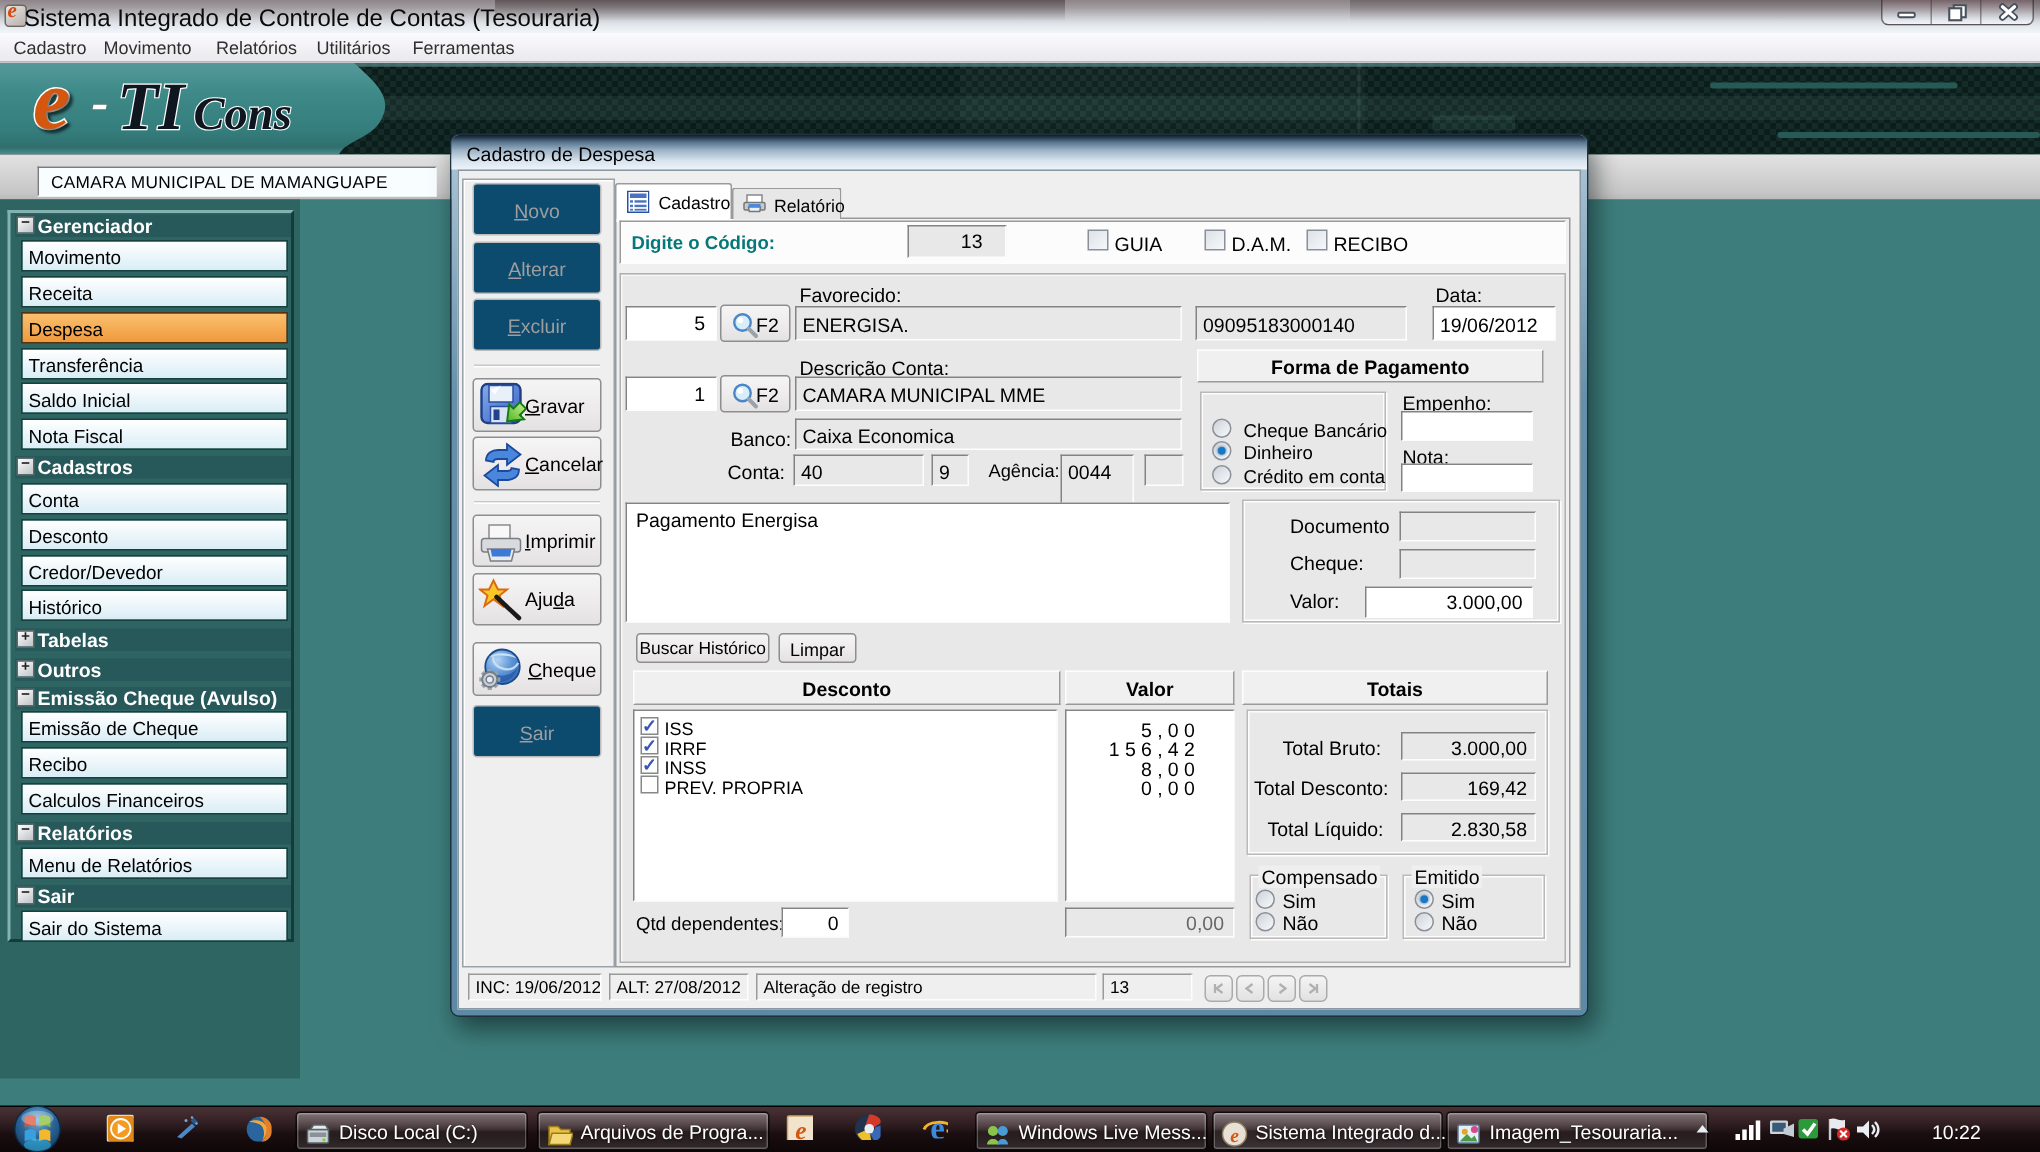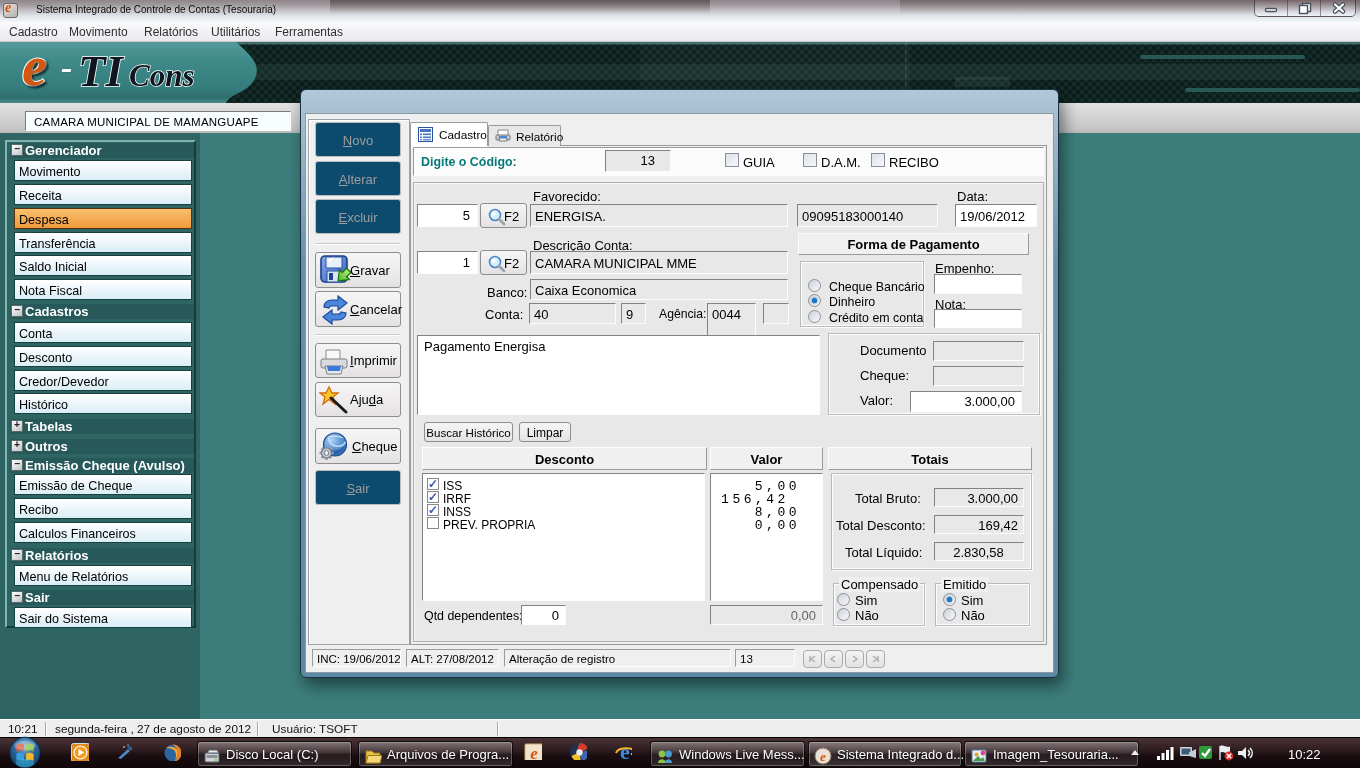--- a/index.html
+++ b/index.html
@@ -5,21 +5,21 @@
 html,body{width:1360px;height:768px;overflow:hidden}
 #scr{position:absolute;left:0;top:0;width:1360px;height:768px;font-family:"Liberation Sans",sans-serif;background:#3d7e7c;overflow:hidden}
 .abs{position:absolute}
 
 #titlebar{position:absolute;left:0;top:0;width:1360px;height:22px;
  background:linear-gradient(180deg,#8e8589 0%,#a09a9e 22%,#bfbec2 45%,#dfe4ea 72%,#f2f6fa 100%)}
 #titlebar .smudge{position:absolute;top:0;height:14px;background:linear-gradient(180deg,rgba(40,30,32,.55),rgba(40,30,32,0))}
 #title-ico{position:absolute;left:3px;top:3px;width:15px;height:15px;border-radius:3px;
  background:linear-gradient(145deg,#e8e4e0,#b8b2ae);border:1px solid #6e6662;overflow:hidden}
 #title-ico span{position:absolute;left:1px;top:-4px;font:italic bold 14px "Liberation Serif",serif;color:#d4490e}
-#title-txt{position:absolute;left:36px;top:4px;font-size:10px;color:#0a0a0a}
+#title-txt{position:absolute;left:16px;top:4px;font-size:16px;color:#0a0a0a}
 #winbtns{position:absolute;right:4px;top:0;width:102px;height:17px;display:flex;
  border:1px solid rgba(50,40,45,.65);border-top:none;border-radius:0 0 5px 5px;overflow:hidden;
  background:linear-gradient(180deg,rgba(120,95,100,.55),rgba(230,235,242,.6) 75%,rgba(245,250,255,.7))}
 #winbtns div{flex:1;position:relative;border-right:1px solid rgba(60,50,55,.5)}
 #winbtns div:last-child{border-right:none}
 
 #menubar{position:absolute;left:0;top:22px;width:1360px;height:20px;
  background:linear-gradient(180deg,#fbfbfd,#e9e9ee);border-bottom:1px solid #c7c7cc;font-size:12px;color:#2f2f2f}
 #menubar span{position:absolute;top:3px}
 
@@ -70,21 +70,21 @@
 .hdr3d{position:absolute;background:#f1f0f0;border:1px solid;border-color:#fdfdfd #9a9a9a #9a9a9a #fdfdfd;font-size:13px;font-weight:bold;text-align:center;color:#000}
 u{text-decoration:underline}
 .dis{background:#0c4a6e;border:1px solid #bcbcbc;color:#9e9e9e}
 .f2{font-size:13px}
 .cbx{position:absolute;width:14px;height:14px;background:linear-gradient(135deg,#dde2e8,#f6f8fa);border:1px solid #8a9099}
 .ck{position:absolute;width:12px;height:12px;background:#fdfdfd;border:1px solid #888}
 .ck.on::after{content:"✓";position:absolute;left:0px;top:-2px;font-size:12px;font-weight:bold;color:#3a55b4}
 .rad{position:absolute;width:13px;height:13px;border-radius:50%;background:linear-gradient(135deg,#cdd2d8,#f8fafc);border:1px solid #8a9099}
 .rad.on::after{content:"";position:absolute;left:3px;top:3px;width:5px;height:5px;border-radius:50%;background:#1878c8;box-shadow:0 0 2px #0a4a8a}
 .l2{position:absolute;font-size:12px;color:#000;white-space:nowrap}
-.mono{font-family:Liberation Mono, monospace;font-size:13px;letter-spacing:3.5px}
+.mono{font-family:Liberation Sans, sans-serif;font-size:13px;letter-spacing:3.5px}
 .cell{position:absolute;height:18px;border:1px solid;border-color:#9a9a9a #fdfdfd #fdfdfd #9a9a9a;font-size:11.5px;padding:3px 0 0 4px;color:#000;white-space:nowrap;overflow:hidden}
 .navb{position:absolute;width:19px;height:18px;background:linear-gradient(180deg,#f4f4f4,#e2e2e2);border:1px solid #aaa;border-radius:4px}
 </style></head>
 <body>
 <div id="scr">
 
 <div id="titlebar">
  <div class="smudge" style="left:330px;width:380px;opacity:.8"></div>
  <div class="smudge" style="left:900px;width:460px;opacity:.5"></div>
  <div id="title-ico">
@@ -196,28 +196,20 @@
       <span class="bx">−</span>
       <span class="tx">Relatórios</span>
     </div>
 <div class="mitem" style="top:565px">Menu de Relatórios</div>
 <div class="mhead" style="top:590px">
       <span class="bx">−</span>
       <span class="tx">Sair</span>
     </div>
 <div class="mitem" style="top:607px">Sair do Sistema</div>
 
-<div id="statusbar">
- <span style="left:8px">10:21</span>
- <div class="sep" style="left:45px"></div>
- <span style="left:55px">segunda-feira , 27 de agosto de 2012</span>
- <div class="sep" style="left:257px"></div>
- <span style="left:272px">Usuário: TSOFT</span>
- <div class="sep" style="left:497px"></div>
-</div>
 
 <div id="taskbar">
 
  <svg style="position:absolute;left:6px;top:-2px" width="38" height="33" viewBox="0 0 40 40">
   <circle cx="20" cy="20" r="19" fill="#0c2a44"></circle>
   <circle cx="20" cy="20" r="17.8" fill="url(#orbg)"></circle>
   <defs>
           <radialGradient id="orbg" cx="0.5" cy="0.3" r="0.85">
    <stop offset="0" stop-color="#7db8dc"></stop>
             <stop offset="0.45" stop-color="#2a6498"></stop>
@@ -334,20 +326,23 @@
         <path d="M10.8,9.8 L15.2,14.2 M15.2,9.8 L10.8,14.2" stroke="#fff" stroke-width="1.4"></path>
       </svg>
  <svg class="tico" style="left:1236px;top:6px" width="20" height="18">
         <path d="M2,7 L6,7 L10,3 L10,15 L6,11 L2,11 Z" fill="#e8eef2"></path>
         <path d="M12,6 C14,8 14,10 12,12 M14,4 C17,7 17,11 14,14" stroke="#e8eef2" stroke-width="1.6" fill="none"></path>
       </svg>
  <div style="position:absolute;left:1288px;top:9px;font-size:13px;color:#fff">10:22</div>
 </div>
 
 <div id="dlg">
+ <div id="dlgtitle">
+        <span>Cadastro de Despesa</span>
+      </div>
  <div id="dlgbody"></div>
 </div>
 <div id="dlgcontent">
 
 <div class="abs" style="left:308px;top:119px;width:102px;height:526px;border:1px solid #9aa3ab;box-shadow:inset 1px 1px 0 #fff"></div>
 <div class="btn dis" style="left:315px;top:122px;width:86px;height:35px;line-height:35px"><u>N</u>ovo</div>
 <div class="btn dis" style="left:315px;top:161px;width:86px;height:35px;line-height:35px"><u>A</u>lterar</div>
 <div class="btn dis" style="left:315px;top:199px;width:86px;height:35px;line-height:35px"><u>E</u>xcluir</div>
 <div class="abs" style="left:316px;top:243px;width:84px;height:2px;border-top:1px solid #c8c8c8;border-bottom:1px solid #fff"></div>
 <div class="btn" style="left:315px;top:252px;width:86px;height:36px">
@@ -529,34 +524,34 @@
 <div class="ck on" style="left:427px;top:478px"></div>
       <div class="l2" style="left:443px;top:479px">ISS</div>
 <div class="ck on" style="left:427px;top:491px"></div>
       <div class="l2" style="left:443px;top:492px">IRRF</div>
 <div class="ck on" style="left:427px;top:504px"></div>
       <div class="l2" style="left:443px;top:505px">INSS</div>
 <div class="ck" style="left:427px;top:517px"></div>
       <div class="l2" style="left:443px;top:518px">PREV. PROPRIA</div>
 <div class="fldw" style="left:710px;top:473px;width:113px;height:128px"></div>
 <div class="l2 mono" style="left:710px;top:479px;width:90px;text-align:right">5,00</div>
-<div class="l2 mono" style="left:710px;top:492px;width:90px;text-align:center">156,42</div>
+<div class="l2 mono" style="left:710px;top:492px;width:90px;text-align:right">156,42</div>
 <div class="l2 mono" style="left:710px;top:505px;width:90px;text-align:right">8,00</div>
 <div class="l2 mono" style="left:710px;top:518px;width:90px;text-align:right">0,00</div>
 <div class="lbl" style="left:424px;top:609px;font-size:12.4px">Qtd dependentes:</div>
 <div class="fldw" style="left:521px;top:605px;width:45px;height:20px;text-align:right;padding-right:6px">0</div>
 <div class="fld" style="left:710px;top:605px;width:113px;height:20px;text-align:right;padding-right:6px;color:#666">0,00</div>
 
 <div class="gbx" style="left:831px;top:473px;width:201px;height:97px"></div>
 <div class="lbl" style="left:855px;top:491px">Total Bruto:</div>
 <div class="fld" style="left:934px;top:488px;width:90px;height:19px;text-align:right;padding-right:5px">3.000,00</div>
 <div class="lbl" style="left:836px;top:518px">Total Desconto:</div>
 <div class="fld" style="left:934px;top:515px;width:90px;height:19px;text-align:right;padding-right:5px">169,42</div>
 <div class="lbl" style="left:845px;top:545px">Total Líquido:</div>
-<div class="fld" style="left:934px;top:542px;width:90px;height:19px;text-align:center;padding-right:5px">2.830,58</div>
+<div class="fld" style="left:934px;top:542px;width:90px;height:19px;text-align:right;padding-right:5px">2.830,58</div>
 
 <div class="gbx" style="left:833px;top:583px;width:92px;height:43px"></div>
 <div class="lbl" style="left:839px;top:577px;background:#f0efef;padding:0 2px">Compensado</div>
 <div class="rad" style="left:837px;top:593px"></div>
       <div class="lbl" style="left:855px;top:593px">Sim</div>
 <div class="rad" style="left:837px;top:608px"></div>
       <div class="lbl" style="left:855px;top:608px">Não</div>
 <div class="gbx" style="left:935px;top:583px;width:95px;height:43px"></div>
 <div class="lbl" style="left:941px;top:577px;background:#f0efef;padding:0 2px">Emitido</div>
 <div class="rad on" style="left:943px;top:593px"></div>

